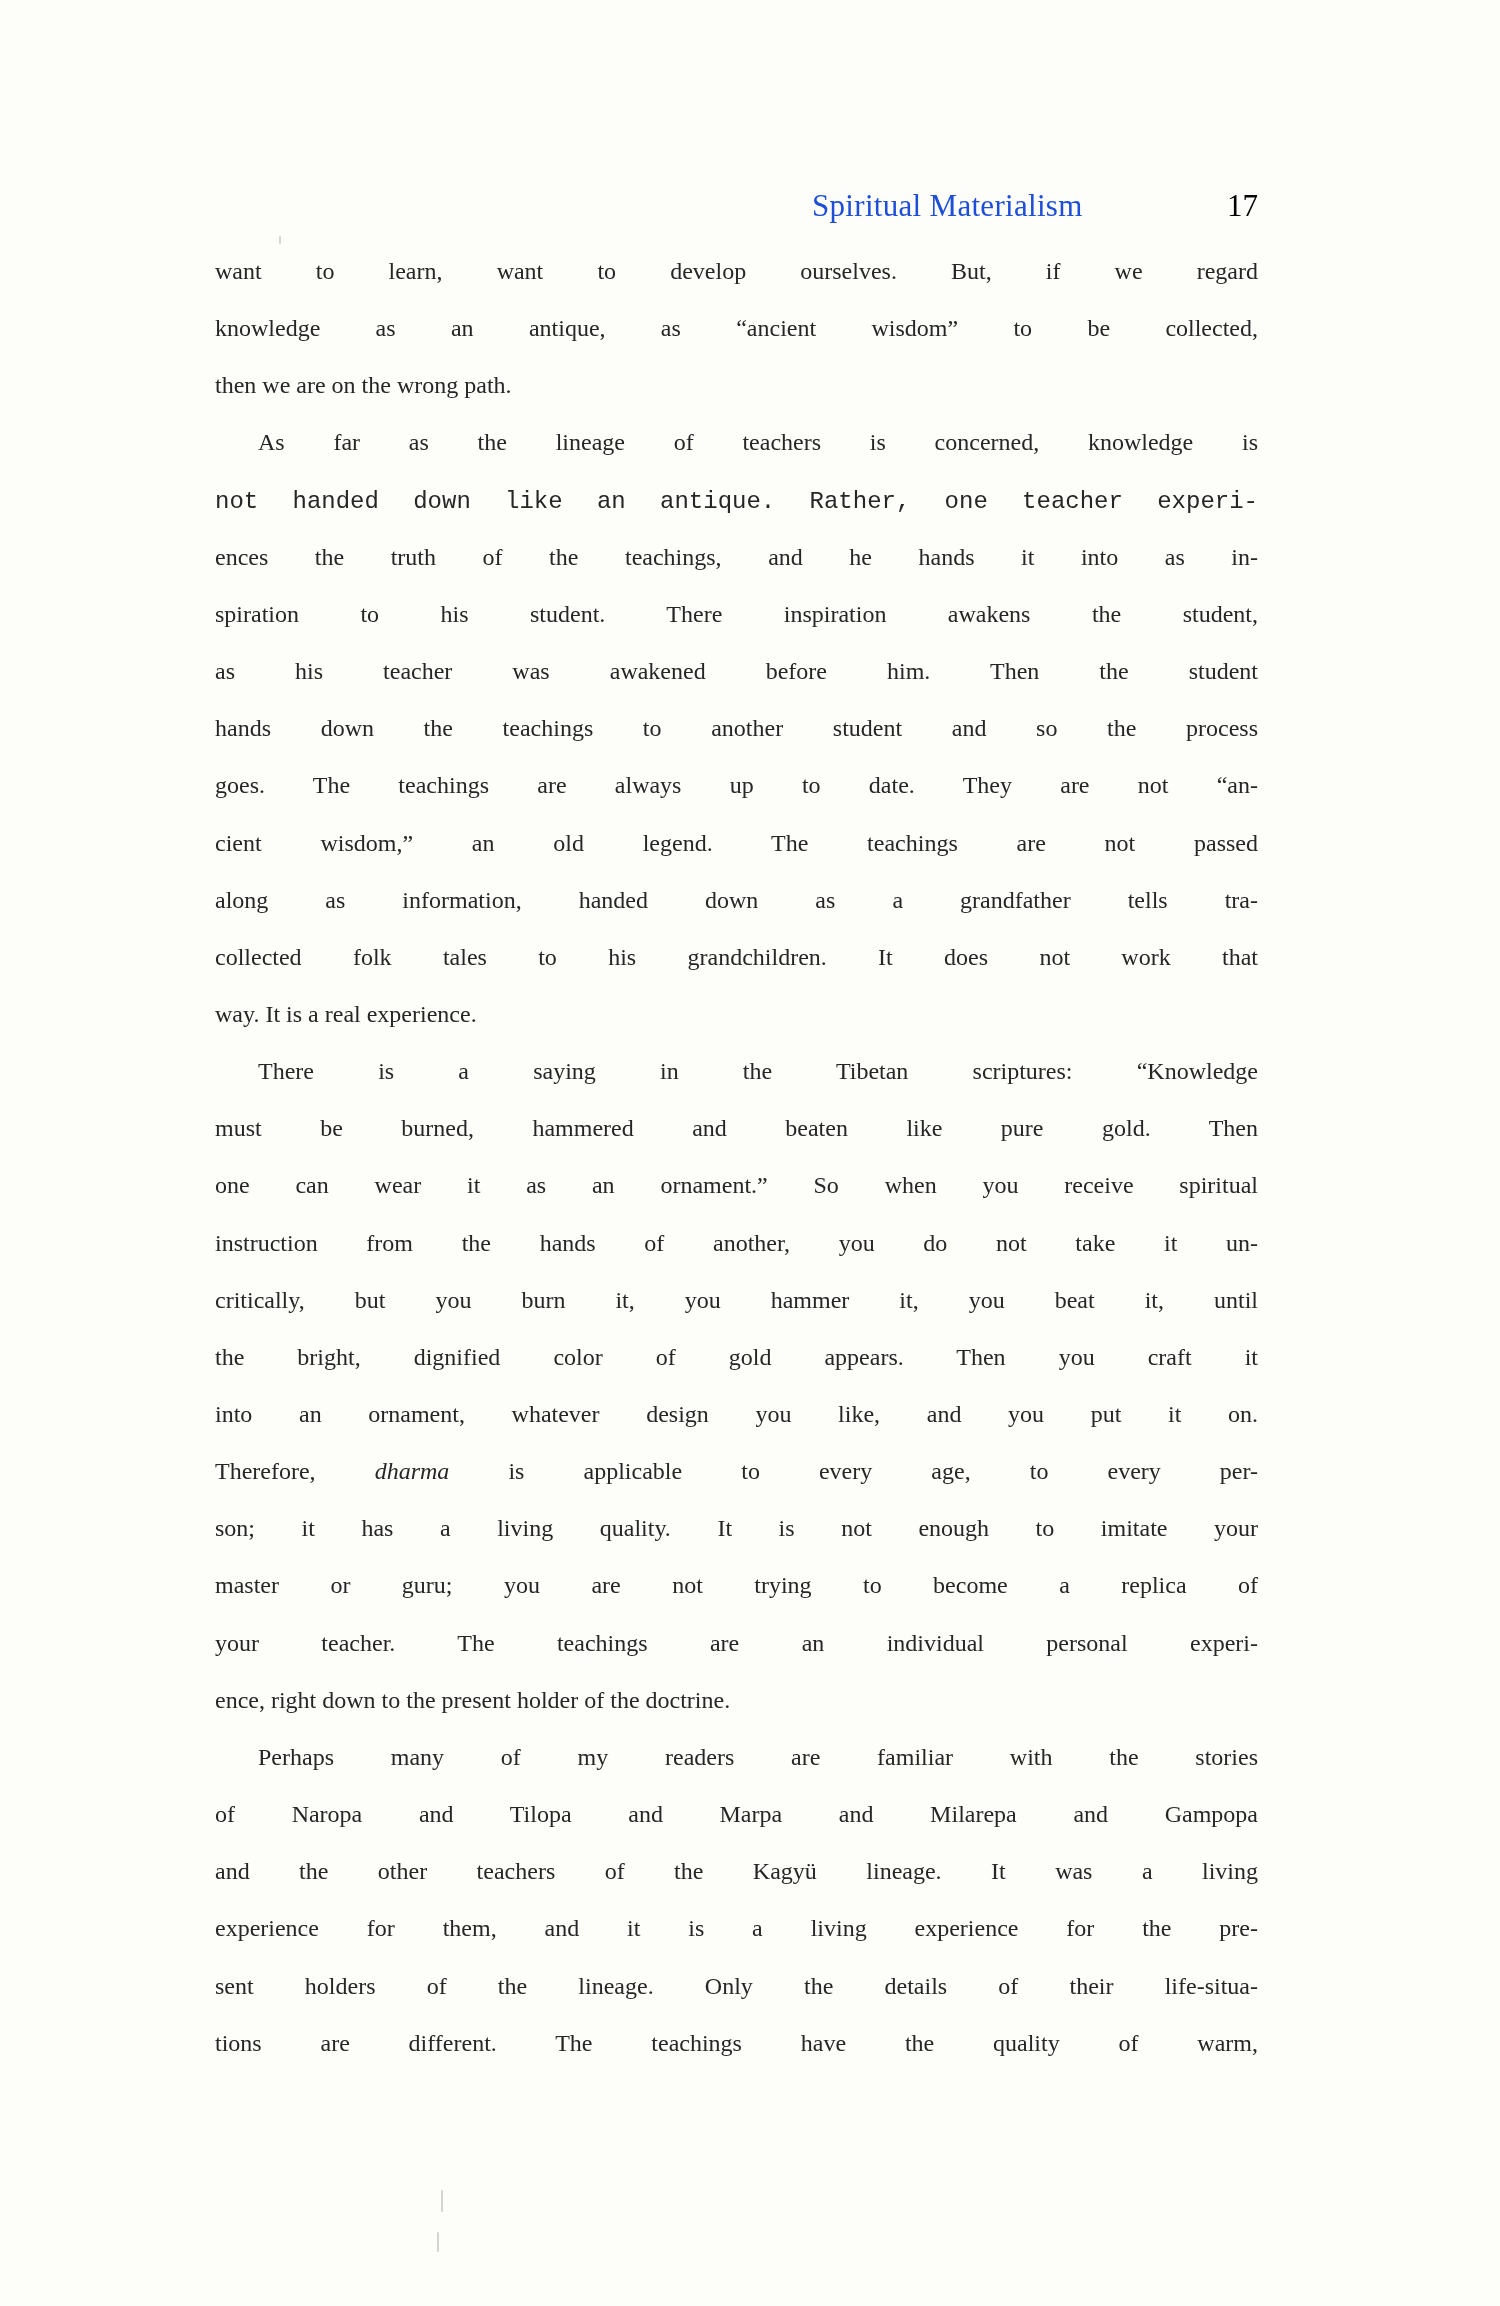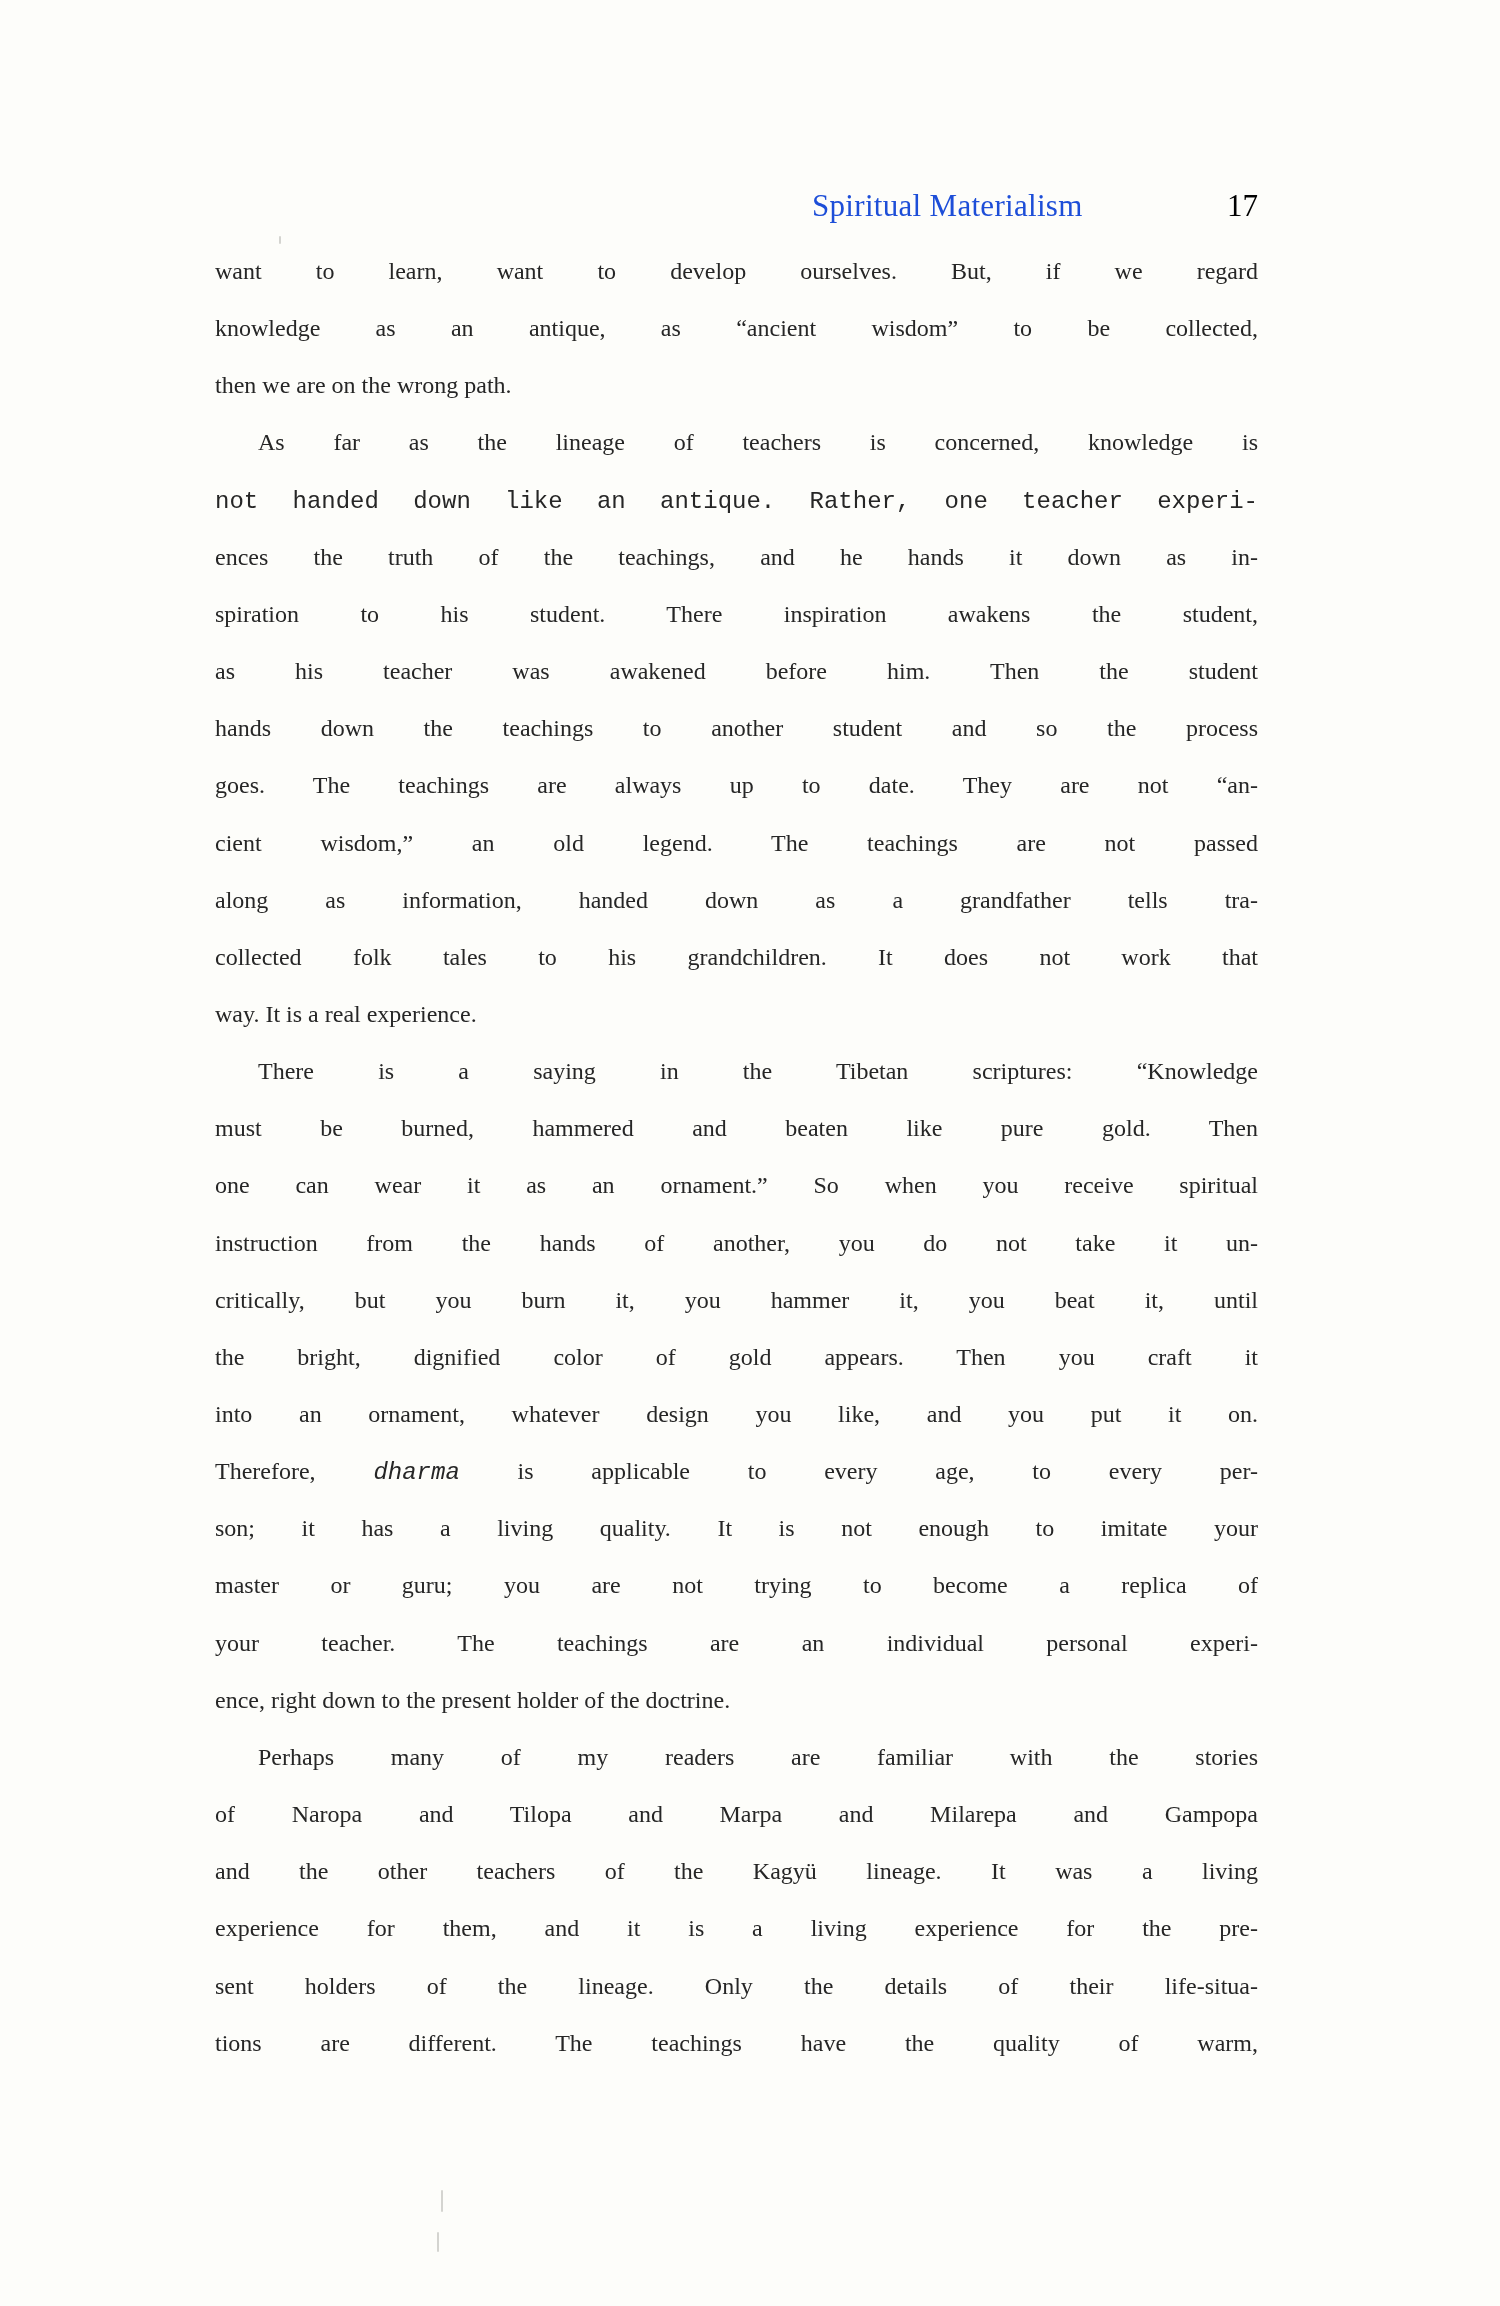--- a/index.html
+++ b/index.html
@@ -21,37 +21,37 @@
   }
   .body-text { position: absolute; left: 215px; top: 0; width: 1043px; }
   .line {
     position: absolute; left: 0; width: 1043px; height: 48px;
     font-size: 24px; line-height: 48px; white-space: nowrap;
     text-align: justify; text-align-last: justify;
     word-spacing: 0px;
   }
   .line.indent { left: 43px; width: 1000px; }
   .line.last { text-align: left; text-align-last: left; }
-  .line em { font-style: italic; font-family: Liberation Mono, monospace; }
+  .line em { font-style: italic; }
   .scan-mark { position: absolute; background: #b9b9b4; opacity: 0.6; border-radius: 2px; }
 </style>
 </head>
 <body>
 
 <div class="page">
   <div class="running-head">Spiritual Materialism</div>
   <div class="page-number">17</div>
 
   <div class="body-text" id="body-text">
       <div class="line" style="top: 247px;">want to learn, want to develop ourselves. But, if we regard</div>
       <div class="line" style="top: 304.15px;">knowledge as an antique, as “ancient wisdom” to be collected,</div>
       <div class="line last" style="top: 361.3px;">then we are on the wrong path.</div>
       <div class="line indent" style="top: 418.45px;">As far as the lineage of teachers is concerned, knowledge is</div>
       <div class="line" style="top: 478px; font-family: Liberation Mono, monospace;">not handed down like an antique. Rather, one teacher experi-</div>
-      <div class="line" style="top: 532.75px;">ences the truth of the teachings, and he hands it down as in-</div>
+      <div class="line" style="top: 532.75px;">ences the truth of the teachings, and he hands it into as in-</div>
       <div class="line" style="top: 589.9px;">spiration to his student. There inspiration awakens the student,</div>
       <div class="line" style="top: 647.05px;">as his teacher was awakened before him. Then the student</div>
       <div class="line" style="top: 704.2px;">hands down the teachings to another student and so the process</div>
       <div class="line" style="top: 761.35px;">goes. The teachings are always up to date. They are not “an-</div>
       <div class="line" style="top: 818.5px;">cient wisdom,” an old legend. The teachings are not passed</div>
       <div class="line" style="top: 875.65px;">along as information, handed down as a grandfather tells tra-</div>
       <div class="line" style="top: 932.8px;">collected folk tales to his grandchildren. It does not work that</div>
       <div class="line last" style="top: 989.95px;">way. It is a real experience.</div>
       <div class="line indent" style="top: 1047.1px;">There is a saying in the Tibetan scriptures: “Knowledge</div>
       <div class="line" style="top: 1104.25px;">must be burned, hammered and beaten like pure gold. Then</div>

